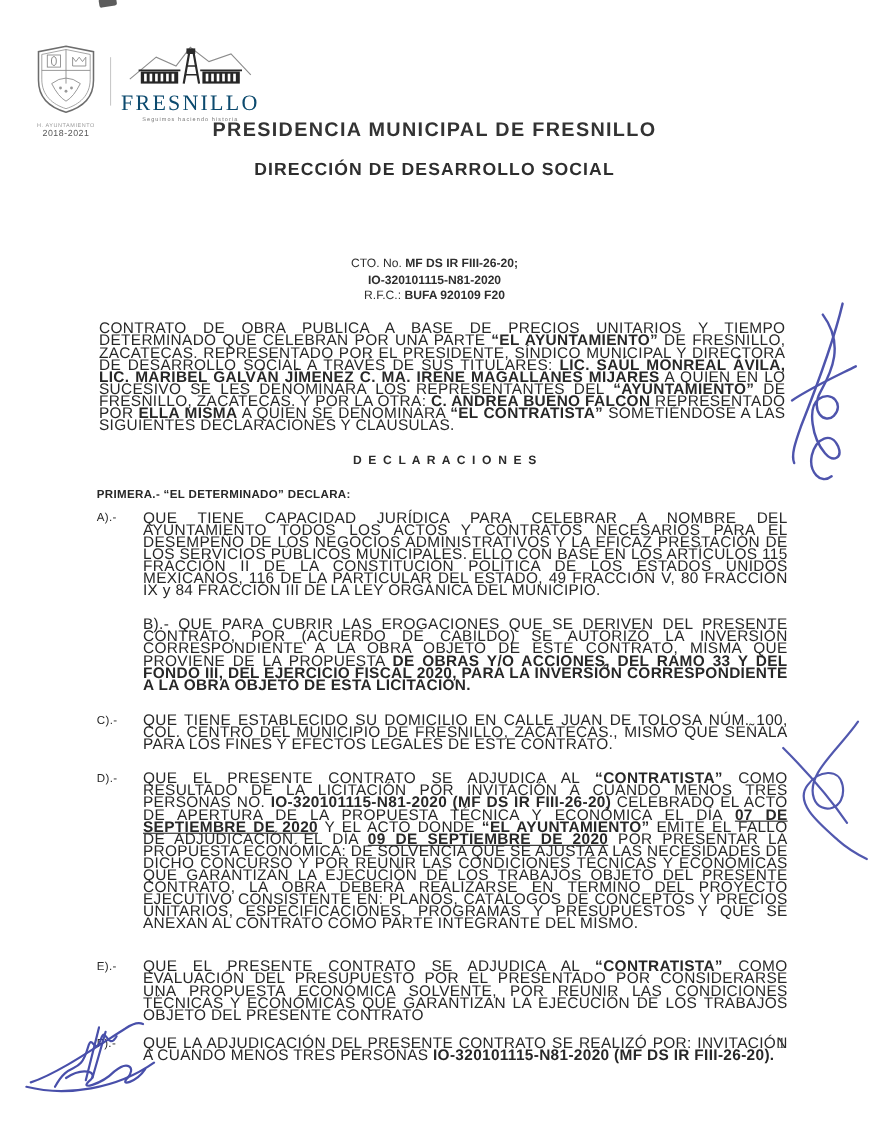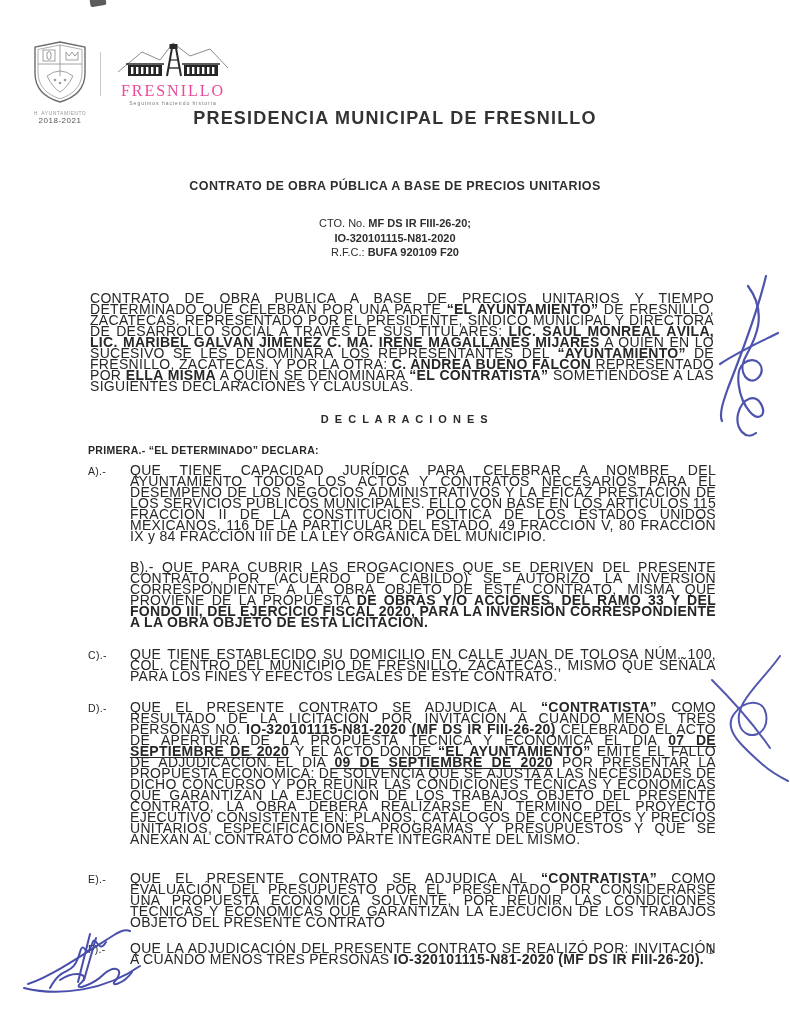--- a/index.html
+++ b/index.html
@@ -10,30 +10,30 @@
     font-family:"Liberation Sans", sans-serif; color:#262626;
   }
   
   .scan-speck { position:absolute; left:90px; top:-2px; width:16px; height:8px;
     background:#3f3f3f; border-radius:2px; transform:rotate(-9deg); opacity:.85; }
   .shield-wrap { position:absolute; left:27px; top:40px; width:66px; text-align:center; }
   .shield-caption { font-size:5px; color:#9a9a9a; letter-spacing:.5px; margin-top:2px; }
   .shield-years  { font-size:8px; color:#555; letter-spacing:.5px; }
   .logo-divider { position:absolute; left:100px; top:52px; width:1px; height:44px; background:#c9c9c9; }
   .brand-wrap { position:absolute; left:108px; top:40px; width:130px; text-align:center; }
-  .brand-name { font-family:"Liberation Serif", serif; font-size:16px; letter-spacing:2px;
-    color:#ec4899; margin-top:-2px; }
+  .brand-name { font-family:"Liberation Serif", serif; font-size:20px; letter-spacing:2px;
+    color:#0c4a6e; margin-top:-2px; }
   .brand-slogan { font-size:5px; color:#777; letter-spacing:1px; }
   .title      { position:absolute; top:108px; left:0; right:0; text-align:center;
     font-size:18px; letter-spacing:1.2px; color:#333;font-weight:bold; }
   .department { position:absolute; top:146px; left:0; right:0; text-align:center;
     font-size:16px; font-weight:bold; letter-spacing:1px; color:#2e2e2e; }
   .doc-type   { position:absolute; top:179px; left:0; right:0; text-align:center;
     font-size:12.5px; font-weight:bold; letter-spacing:.4px; color:#2e2e2e; }
-  .ref-block  { position:absolute; top:216px; left:0; right:0; text-align:center;
+  .ref-block  { position:absolute; top:233px; left:0; right:0; text-align:center;
     font-size:11px; line-height:14.5px; color:#2e2e2e; }
   
   .bodytext { font-size:14px; line-height:11px; letter-spacing:.3px;
     text-align:justify; color:#272727; }
   .intro { position:absolute; top:293px; left:90px; width:624px; }
   .decl-heading { position:absolute; top:413px; left:0; right:0; text-align:center;
     font-size:11px; font-weight:bold; letter-spacing:1.5px; color:#2b2b2b;margin-left:20px; }
   .primera { position:absolute; top:444px; left:88px; font-size:10.5px; font-weight:bold;
     letter-spacing:.3px; color:#272727; }
   .items { position:absolute; top:465px; left:88px; width:628px; }
@@ -104,21 +104,21 @@
           <rect x="98" y="27" width="2.4" height="7"></rect>
       </g>
       <line x1="12" y1="24" x2="50" y2="24" stroke="#262626" stroke-width="1.6"></line>
       <line x1="68" y1="24" x2="106" y2="24" stroke="#262626" stroke-width="1.6"></line>
     </svg>
     <div class="brand-name">FRESNILLO</div>
     <div class="brand-slogan">Seguimos haciendo historia</div>
   </div>
 
   <div class="title">PRESIDENCIA MUNICIPAL DE FRESNILLO</div>
-  <div class="doc-type">CONTRATO DE OBRA PÚBLICA A BASE DE PRECIOS UNITARIOS</div>
+  <div class="department">DIRECCIÓN DE DESARROLLO SOCIAL</div>
 
   <div class="ref-block">
     <div><span>CTO. No. </span><span class="b">MF DS IR FIII-26-20;</span></div>
     <div><span class="b">IO-320101115-N81-2020</span></div>
     <div><span>R.F.C.: </span><span class="b">BUFA 920109 F20</span></div>
   </div>
 
   <div class="intro bodytext"><span>CONTRATO DE OBRA PUBLICA A BASE DE PRECIOS UNITARIOS Y TIEMPO DETERMINADO QUE CELEBRAN POR UNA PARTE </span><span class="b">“EL AYUNTAMIENTO”</span><span> DE FRESNILLO, ZACATECAS. REPRESENTADO POR EL PRESIDENTE, SÍNDICO MUNICIPAL Y DIRECTORA DE DESARROLLO SOCIAL A TRAVÉS DE SUS TITULARES: </span><span class="b">LIC. SAÚL MONREAL ÁVILA, LIC. MARIBEL GALVÁN JÍMENEZ C. MA. IRENE MAGALLANES MIJARES</span><span> A QUIEN EN LO SUCESIVO SE LES DENOMINARA LOS REPRESENTANTES DEL </span><span class="b">“AYUNTAMIENTO”</span><span> DE FRESNILLO, ZACATECAS. Y POR LA OTRA: </span><span class="b">C. ANDREA BUENO FALCON</span><span> REPRESENTADO POR </span><span class="b">ELLA MISMA</span><span> A QUIEN SE DENOMINARA </span><span class="b">“EL CONTRATISTA”</span><span> SOMETIÉNDOSE A LAS SIGUIENTES DECLARACIONES Y CLAUSULAS.</span></div>
 
   <div class="decl-heading">D E C L A R A C I O N E S</div>

